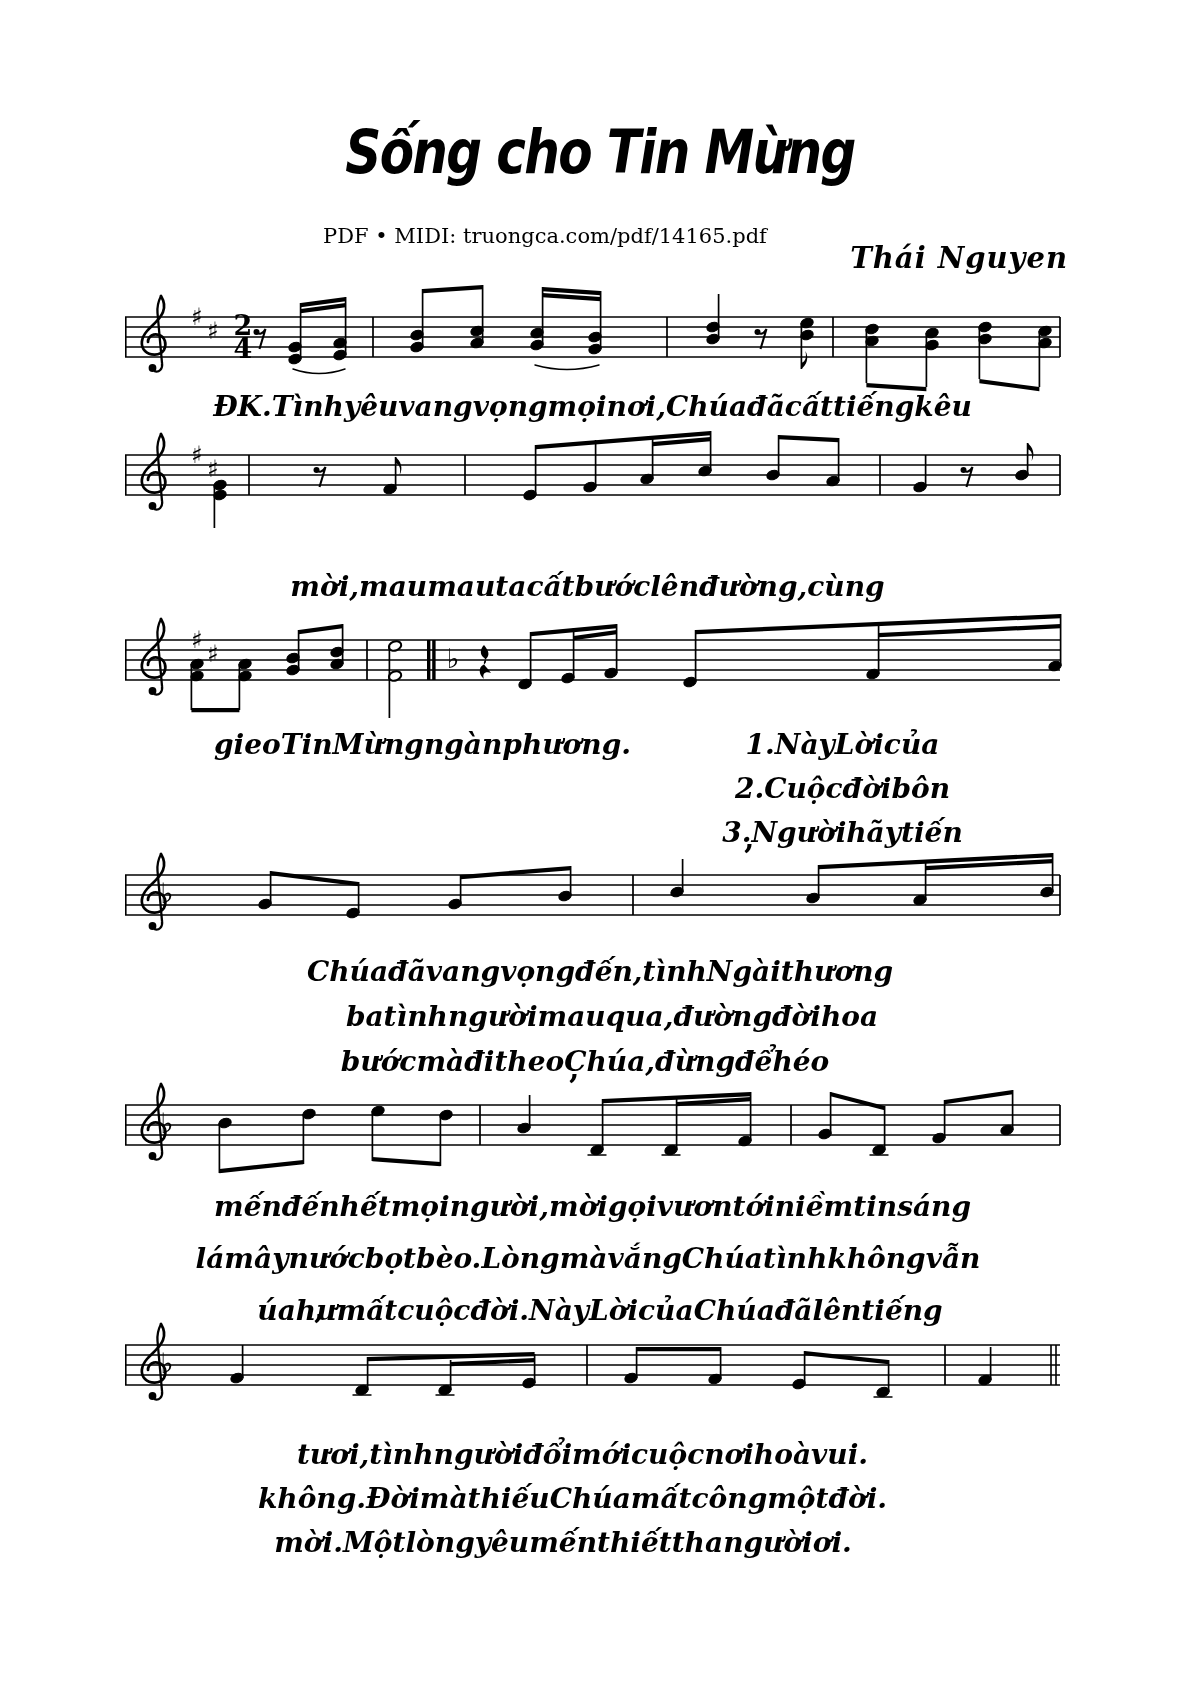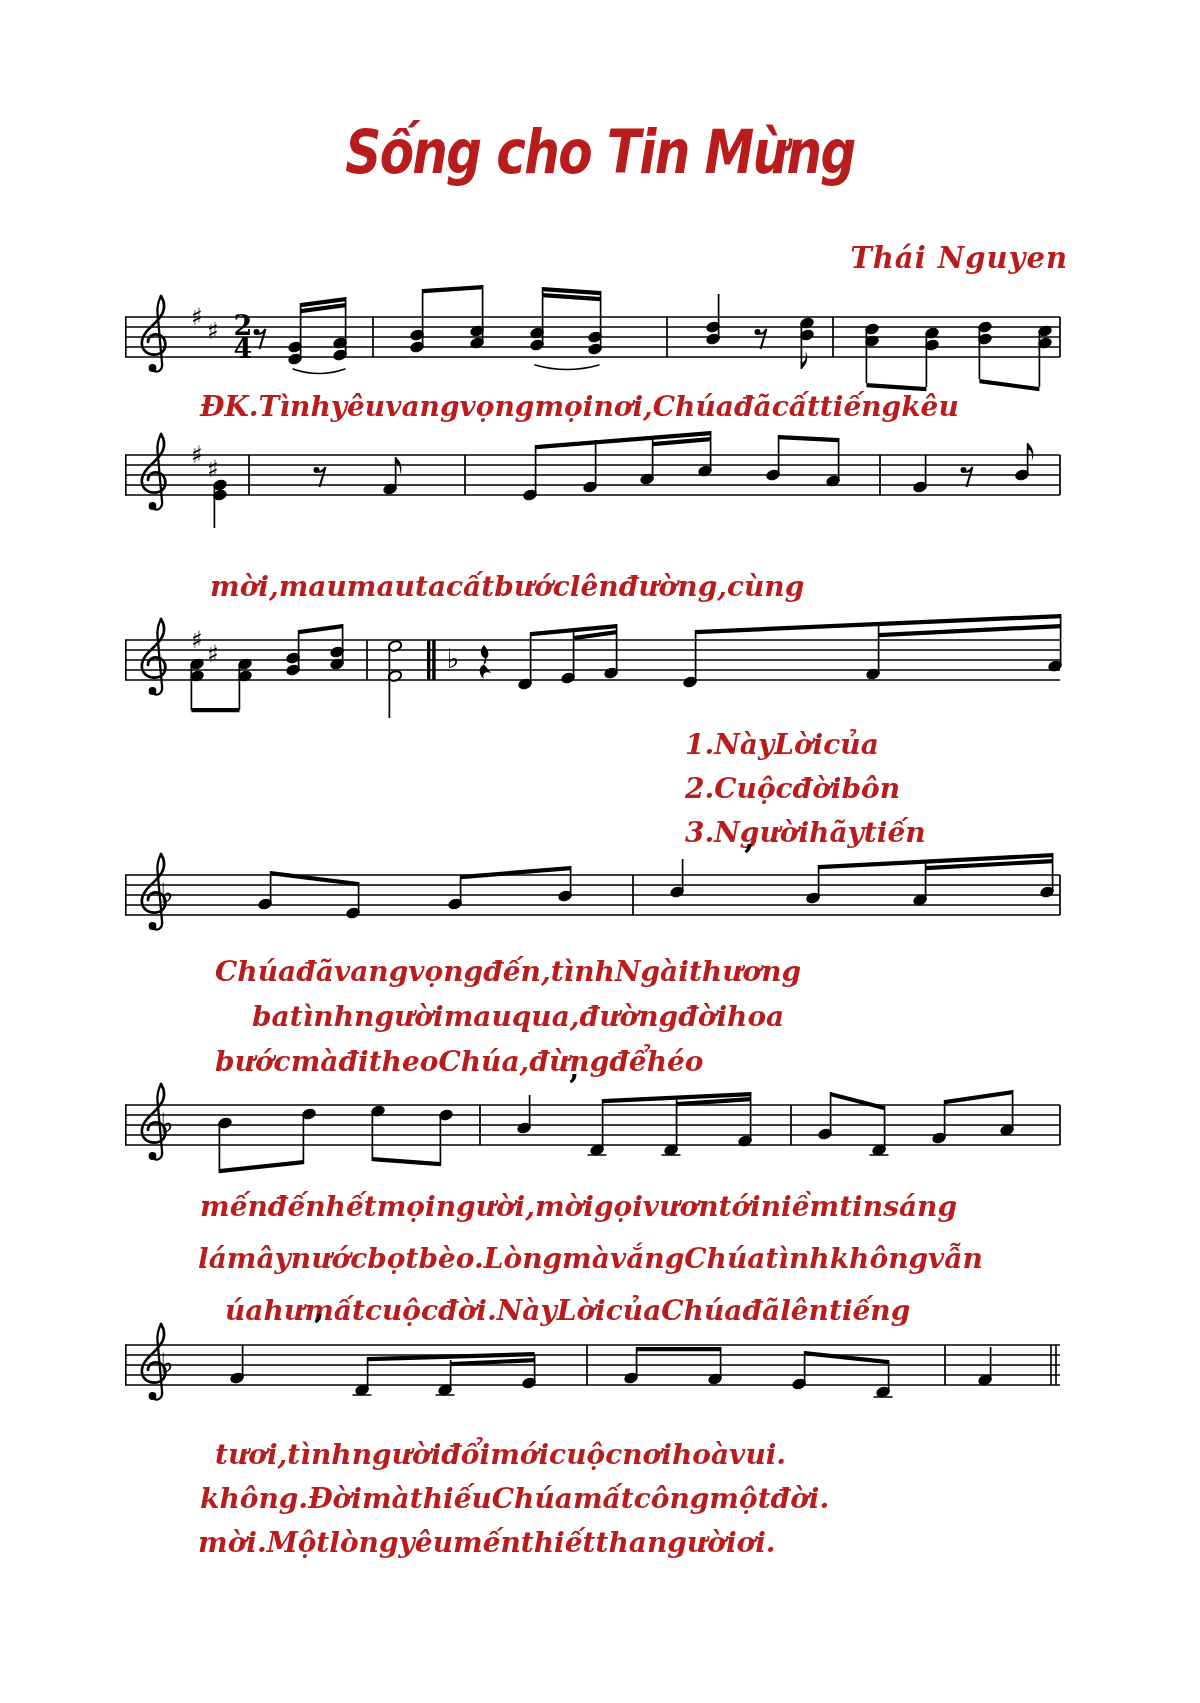--- a/index.html
+++ b/index.html
@@ -1,35 +1,36 @@
 <!DOCTYPE html>
 <html><head>
 <meta charset="utf-8">
 <style>
   html,body{margin:0;padding:0;background:#ffffff;}
-  .sheet{position:relative;width:1200px;height:1703px;background:#ffffff;color:#b91c1c;
+  .sheet{position:relative;width:1200px;height:1703px;background:#ffffff;color:#000000;
          font-family:"DejaVu Serif",serif;overflow:hidden;}
   .title{position:absolute;top:116px;left:0;right:0;text-align:center;
          font-family:"DejaVu Sans",sans-serif;font-weight:bold;font-style:italic;
          font-size:61px;transform:scaleX(0.82);transform-origin:center;letter-spacing:-2px;}
   .meta{position:absolute;top:224px;left:0;right:110px;text-align:center;
         font-size:21px;font-family:"DejaVu Serif",serif;}
   .composer{position:absolute;top:233px;right:132px;font-size:29px;font-weight:bold;
         font-style:italic;font-family:"DejaVu Serif",serif;letter-spacing:1px;margin-top:8px;}
   .staff{position:absolute;left:125px;width:950px;height:130px;}
-  .lyr{position:absolute;display:flex;justify-content:flex-start;
+  .lyr{position:absolute;display:flex;justify-content:center;
        font-weight:bold;font-style:italic;font-size:28px;white-space:nowrap;height:40px;}
   .lyr span{display:inline-block;}
 </style>
 <title>Sống cho Tin Mừng</title></head>
 <body>
 
 <div class="sheet">
 
   <div class="title">Sống cho Tin Mừng</div>
+  <div class="meta">PDF • MIDI: truongca.com/pdf/14165.pdf</div>
   <div class="composer">Thái Nguyen</div>
 
   <svg class="staff" style="top:277px" viewBox="0 0 950 130">
       <g>
         <line x1="0" y1="40" x2="935" y2="40" stroke="#000" stroke-width="1.3"></line>
         <line x1="0" y1="50" x2="935" y2="50" stroke="#000" stroke-width="1.3"></line>
         <line x1="0" y1="60" x2="935" y2="60" stroke="#000" stroke-width="1.3"></line>
         <line x1="0" y1="70" x2="935" y2="70" stroke="#000" stroke-width="1.3"></line>
         <line x1="0" y1="80" x2="935" y2="80" stroke="#000" stroke-width="1.3"></line>
         <line x1="0.8" y1="40" x2="0.8" y2="80" stroke="#000" stroke-width="1.6"></line>
@@ -311,20 +312,27 @@
         <ellipse cx="0" cy="0" rx="6.4" ry="4.5" transform="translate(748 74) rotate(-20)" fill="#000" stroke="#000" stroke-width="1"></ellipse>
         <line x1="753.6" y1="74" x2="753.6" y2="22" stroke="#000" stroke-width="1.7"></line>
       </g>
       <g>
         <ellipse cx="0" cy="0" rx="6.4" ry="4.5" transform="translate(930 66) rotate(-20)" fill="#000" stroke="#000" stroke-width="1"></ellipse>
         <line x1="935.6" y1="66" x2="935.6" y2="14" stroke="#000" stroke-width="1.7"></line>
       </g>
       <polygon points="570.6,30 935.6,14 935.6,18.2 570.6,34.2" fill="#000"></polygon>
       <polygon points="753.6,33 935.6,24 935.6,28.2 753.6,37.2" fill="#000"></polygon>
     </svg>
+  <div class="lyr" style="top:728px;left:205px;width:435px">
+      <span>gieo</span>
+      <span>Tin</span>
+      <span>Mừng</span>
+      <span>ngàn</span>
+      <span>phương.</span>
+    </div>
   <div class="lyr" style="top:728px;left:685px;width:315px">
       <span>1.</span>
       <span>Này</span>
       <span>Lời</span>
       <span>của</span>
     </div>
   <div class="lyr" style="top:772px;left:685px;width:315px">
       <span>2.</span>
       <span>Cuộc</span>
       <span>đời</span>

